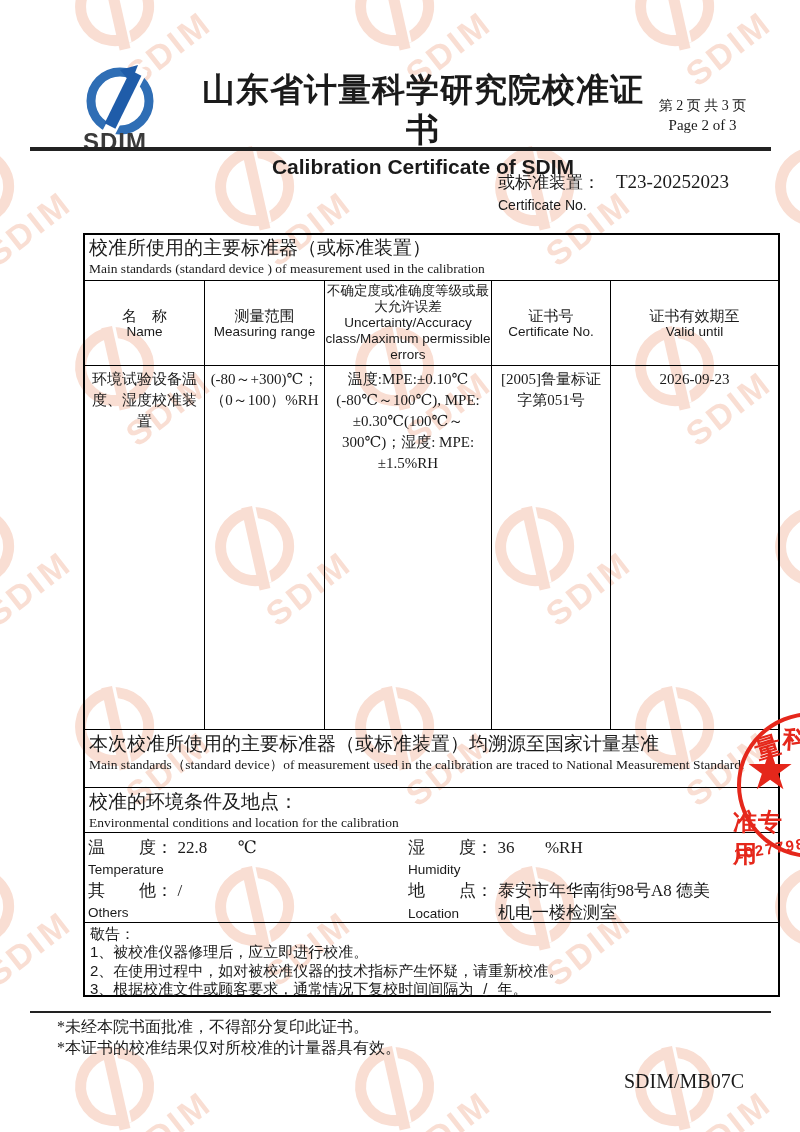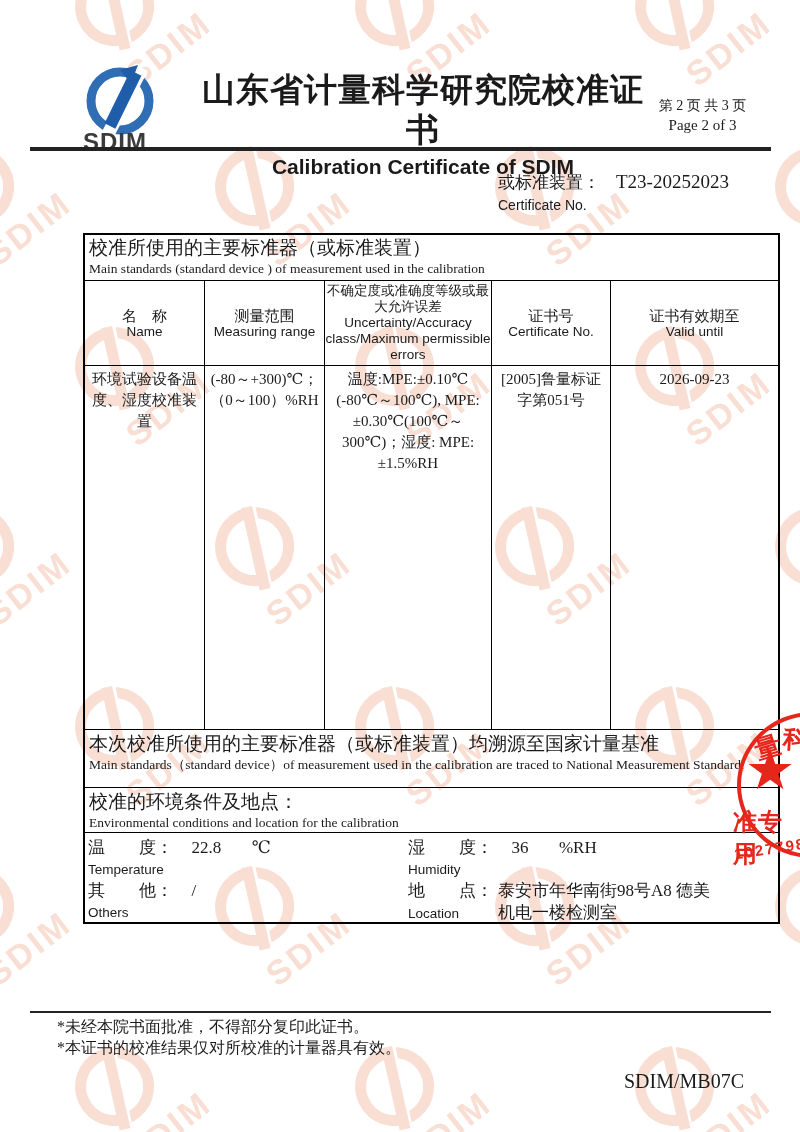--- a/index.html
+++ b/index.html
@@ -50,21 +50,21 @@
   .dcell { padding:3px 2px; text-align:center; font-size:15px; line-height:21px; }
   .r-trace { height:58px; padding:2px 4px; }
   .r-envtitle { height:45px; padding:2px 4px; }
   .r-env { height:90px; position:relative;
     font-family:"Liberation Sans","DejaVu Sans",sans-serif; }
   .env-col { position:absolute; top:4px; }
   .env-left { left:3px; }
   .env-right { left:323px; }
   .env-zh { font-size:17px; }
   .env-line { height:24px; line-height:22px; }
-  .env-val { font-family:"Liberation Serif","DejaVu Serif",serif; font-size:17px; margin-left:14px; }
+  .env-val { font-family:"Liberation Serif","DejaVu Serif",serif; font-size:17px; margin-left:0; }
   .env-unit { font-family:"Liberation Serif","DejaVu Serif",serif; font-size:17px; margin-left:26px; }
   .env-en { font-size:13.5px; height:19px; line-height:17px; }
   .loc-grid { display:grid; grid-template-columns:90px 214px; }
   .loc-addr { grid-row:1 / span 2; grid-column:2; font-family:"Liberation Serif","DejaVu Serif",serif; font-size:17px; line-height:22px; }
   .r-notice { height:73px; padding:2px 5px; font-family:"Liberation Sans","DejaVu Sans",sans-serif; }
   .notice-title { font-size:15px; line-height:18px; }
   .notice-item { font-size:15px; line-height:18.5px; }
   .blank-slot { text-decoration:underline; margin:0 10px; }
 
   
@@ -391,20 +391,26 @@
           <div class="loc-grid">
             <div class="env-line">
               <span class="env-zh">地　　点：</span>
             </div>
             <div class="loc-addr">泰安市年华南街98号A8 德美机电一楼检测室</div>
             <div class="env-en">Location</div>
           </div>
         </div>
       </div>
 
+      <div class="row r-notice">
+        <div class="notice-title">敬告：</div>
+        <div class="notice-item">1、被校准仪器修理后，应立即进行校准。</div>
+        <div class="notice-item">2、在使用过程中，如对被校准仪器的技术指标产生怀疑，请重新校准。</div>
+        <div class="notice-item"><span>3、根据校准文件或顾客要求，通常情况下复校时间间隔为</span><span class="blank-slot">/</span><span>年。</span></div>
+      </div>
 
     </div>
 
     <div class="bottom-rule"></div>
     <div class="footnotes">
       <div>*未经本院书面批准，不得部分复印此证书。</div>
       <div>*本证书的校准结果仅对所校准的计量器具有效。</div>
     </div>
     <div class="doc-code">SDIM/MB07C</div>
 

